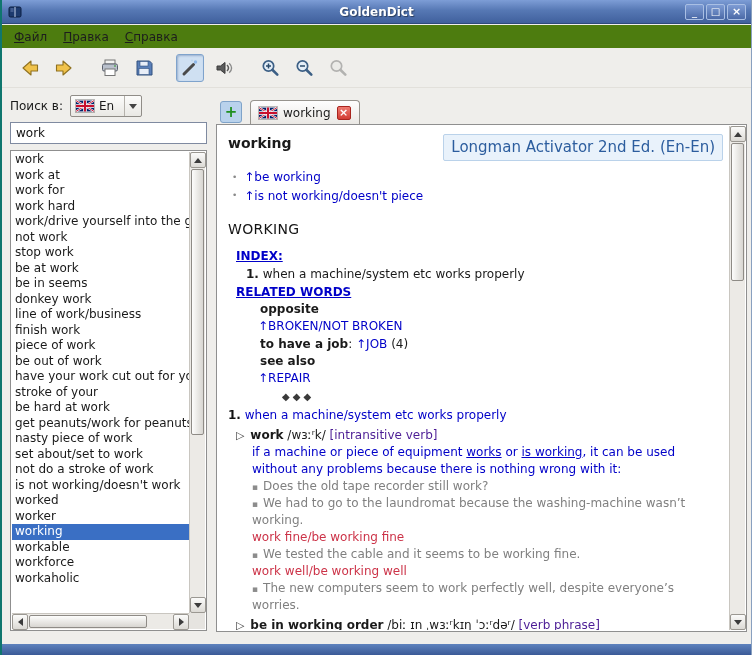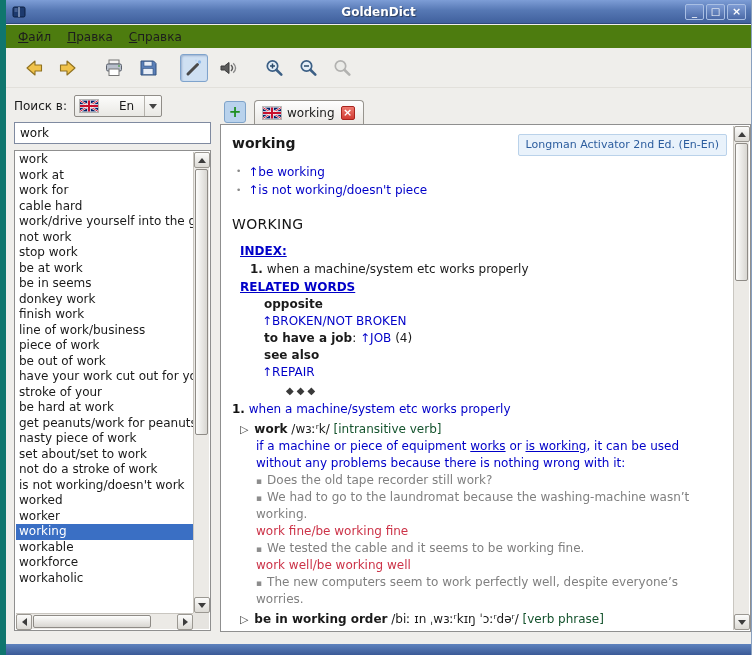--- a/index.html
+++ b/index.html
@@ -1,20 +1,20 @@
 <!DOCTYPE html>
 <html><head>
 <meta charset="utf-8">
 <style>
   * { margin:0; padding:0; box-sizing:border-box; }
   html,body { width:752px; height:655px; }
   body { font-family:"DejaVu Sans","Liberation Sans",sans-serif; font-size:12px; color:#1a1a1a; background:#d6d6d6; }
 
   .window { position:relative; width:752px; height:655px; background:#efeeeb;
-            border-left:6px solid #0f766e; border-right:1px solid #89a0bf; overflow:hidden; }
+            border-left:2px solid #0f766e; border-right:1px solid #89a0bf; overflow:hidden; }
 
   
   .titlebar { position:absolute; left:0; top:0; right:0; height:24px; display:flex; align-items:center;
               padding:0 5px; background:linear-gradient(to bottom,#7d9dd6 0%,#5678b4 45%,#40609d 100%);
               border-bottom:1px solid #2e4a7d; }
   .win-icon { width:16px; height:16px; display:inline-flex; }
   .win-title { position:absolute; left:0; right:0; text-align:center; color:#fff; font-weight:bold;
                font-size:12px; text-shadow:1px 1px 1px rgba(0,0,0,.45); pointer-events:none; }
   .win-btns { margin-left:auto; display:flex; gap:2px; }
   .win-btn { width:19px; height:16px; display:inline-flex; align-items:center; justify-content:center;
@@ -33,21 +33,21 @@
   .tool { width:28px; height:28px; display:flex; align-items:center; justify-content:center;
           margin-right:6px; border:1px solid transparent; border-radius:3px; }
   .tool.pressed { background:#cfe0f2; border-color:#7fa3cc; box-shadow:inset 1px 1px 2px rgba(60,90,140,.35); }
   .tool.disabled { opacity:.45; }
   .tgap { width:12px; }
 
   
   .search-row { position:absolute; left:8px; top:94px; height:24px; display:flex; align-items:center; gap:7px; }
   .combo { display:flex; align-items:stretch; height:22px; background:linear-gradient(#fcfcfb,#e9e8e4);
            border:1px solid #908d88; border-radius:2px; }
-  .combo-main { display:flex; align-items:center; gap:21px; padding:0 10px 0 5px; }
+  .combo-main { display:flex; align-items:center; gap:5px; padding:0 10px 0 5px; }
   .combo-arrow { width:17px; display:flex; align-items:center; justify-content:center; border-left:1px solid #b5b2ac; }
   .flag { width:18px; height:12px; display:inline-flex; box-shadow:0 0 0 1px rgba(0,0,0,.25); }
   .flag svg { width:100%; height:100%; }
 
   .search-input { position:absolute; left:8px; top:122px; width:197px; height:22px; border:1px solid #7f8aa0;
                   padding:2px 5px; font:12px "DejaVu Sans",sans-serif; background:#fff; color:#111; }
 
   
   .wordlist { position:absolute; left:8px; top:150px; width:197px; height:481px; background:#fff;
               border:1px solid #8f8f8f; }
@@ -90,42 +90,42 @@
 
   
   .article { position:absolute; left:214px; top:124px; width:531px; height:508px; background:#fff;
              border:1px solid #8f8f8f; overflow:hidden; }
   .art-content { position:absolute; left:1px; top:1px; right:17px; bottom:1px; padding:8px 6px 6px 10px;
                  overflow:hidden; line-height:1.42; }
   .art-vscroll { top:1px; right:1px; bottom:1px; width:16px; border-left:1px solid #c9c6c0; }
 
   .art-head { display:flex; justify-content:space-between; align-items:flex-start; }
   .headword { font-size:14px; font-weight:bold; }
-  .dict-label { font-size:11px; color:#2c5d9e; background:#e9f2fb; border:1px solid #bad2ea;
+  .dict-label { font-size:15px; color:#2c5d9e; background:#e9f2fb; border:1px solid #bad2ea;
                 padding:2px 7px; border-radius:2px; white-space:nowrap; }
   .ref-links { list-style:none; margin:7px 0 0 4px; }
   .ref-links li { display:flex; align-items:center; gap:7px; line-height:1.55; }
   .ref-bullet { color:#8a8a8a; font-size:9px; }
   .lnk { color:#0000c8; cursor:pointer; }
   .ulink { text-decoration:underline;text-align:center; }
   .sec-title { margin:15px 0 8px 0; font-size:14px; color:#141414; letter-spacing:.3px; }
   .index-block { margin-left:8px; }
   .anchor-hd { color:#0000c8; font-weight:bold; text-decoration:underline; cursor:pointer; }
   .idx-item { margin:1px 0 1px 10px; }
   .lvl1 { margin-left:24px; }
   .lvl2 { margin-left:22px; }
   .boldtxt { font-weight:bold; }
   .diamonds { margin:3px 0 3px 46px; color:#3a3a3a; font-size:10px; letter-spacing:3px; }
   .sense { margin:2px 0 2px 0; color:#0000c8; }
   .sense b { color:#111; }
   .entry { margin-left:8px; }
   .entry-head { margin-top:3px; }
   .marker { color:#333; margin-right:2px; font-size:11px; }
   .ew { font-weight:bold; }
-  .pos { color:#14532d; }
+  .pos { color:#4c1d95; }
   .defline { margin-left:16px; color:#0000c8; }
   .example { margin-left:16px; color:#808080; }
   .ex-bullet { font-size:9px; margin-right:5px; color:#8c8c8c; }
   .coll { margin-left:16px; color:#cc3348; }
 
   .bottom-edge { position:absolute; left:0; right:0; bottom:0; height:11px;
                  background:linear-gradient(#5e82bd,#3a5a97); }
 </style>
 </head>
 <body>
@@ -242,29 +242,29 @@
   </div>
 
   <input class="search-input" value="work" style="">
 
   <div class="wordlist">
     <div class="wl-viewport">
 
     <div class="wl-item">work</div>
         <div class="wl-item">work at</div>
         <div class="wl-item">work for</div>
-        <div class="wl-item">cable hard</div>
+        <div class="wl-item">work hard</div>
         <div class="wl-item">work/drive yourself into the ground</div>
         <div class="wl-item">not work</div>
         <div class="wl-item">stop work</div>
         <div class="wl-item">be at work</div>
         <div class="wl-item">be in seems</div>
         <div class="wl-item">donkey work</div>
+        <div class="wl-item">line of work/business</div>
         <div class="wl-item">finish work</div>
-        <div class="wl-item">line of work/business</div>
         <div class="wl-item">piece of work</div>
         <div class="wl-item">be out of work</div>
         <div class="wl-item">have your work cut out for you</div>
         <div class="wl-item">stroke of your</div>
         <div class="wl-item">be hard at work</div>
         <div class="wl-item">get peanuts/work for peanuts</div>
         <div class="wl-item">nasty piece of work</div>
         <div class="wl-item">set about/set to work</div>
         <div class="wl-item">not do a stroke of work</div>
         <div class="wl-item">is not working/doesn't work</div>

